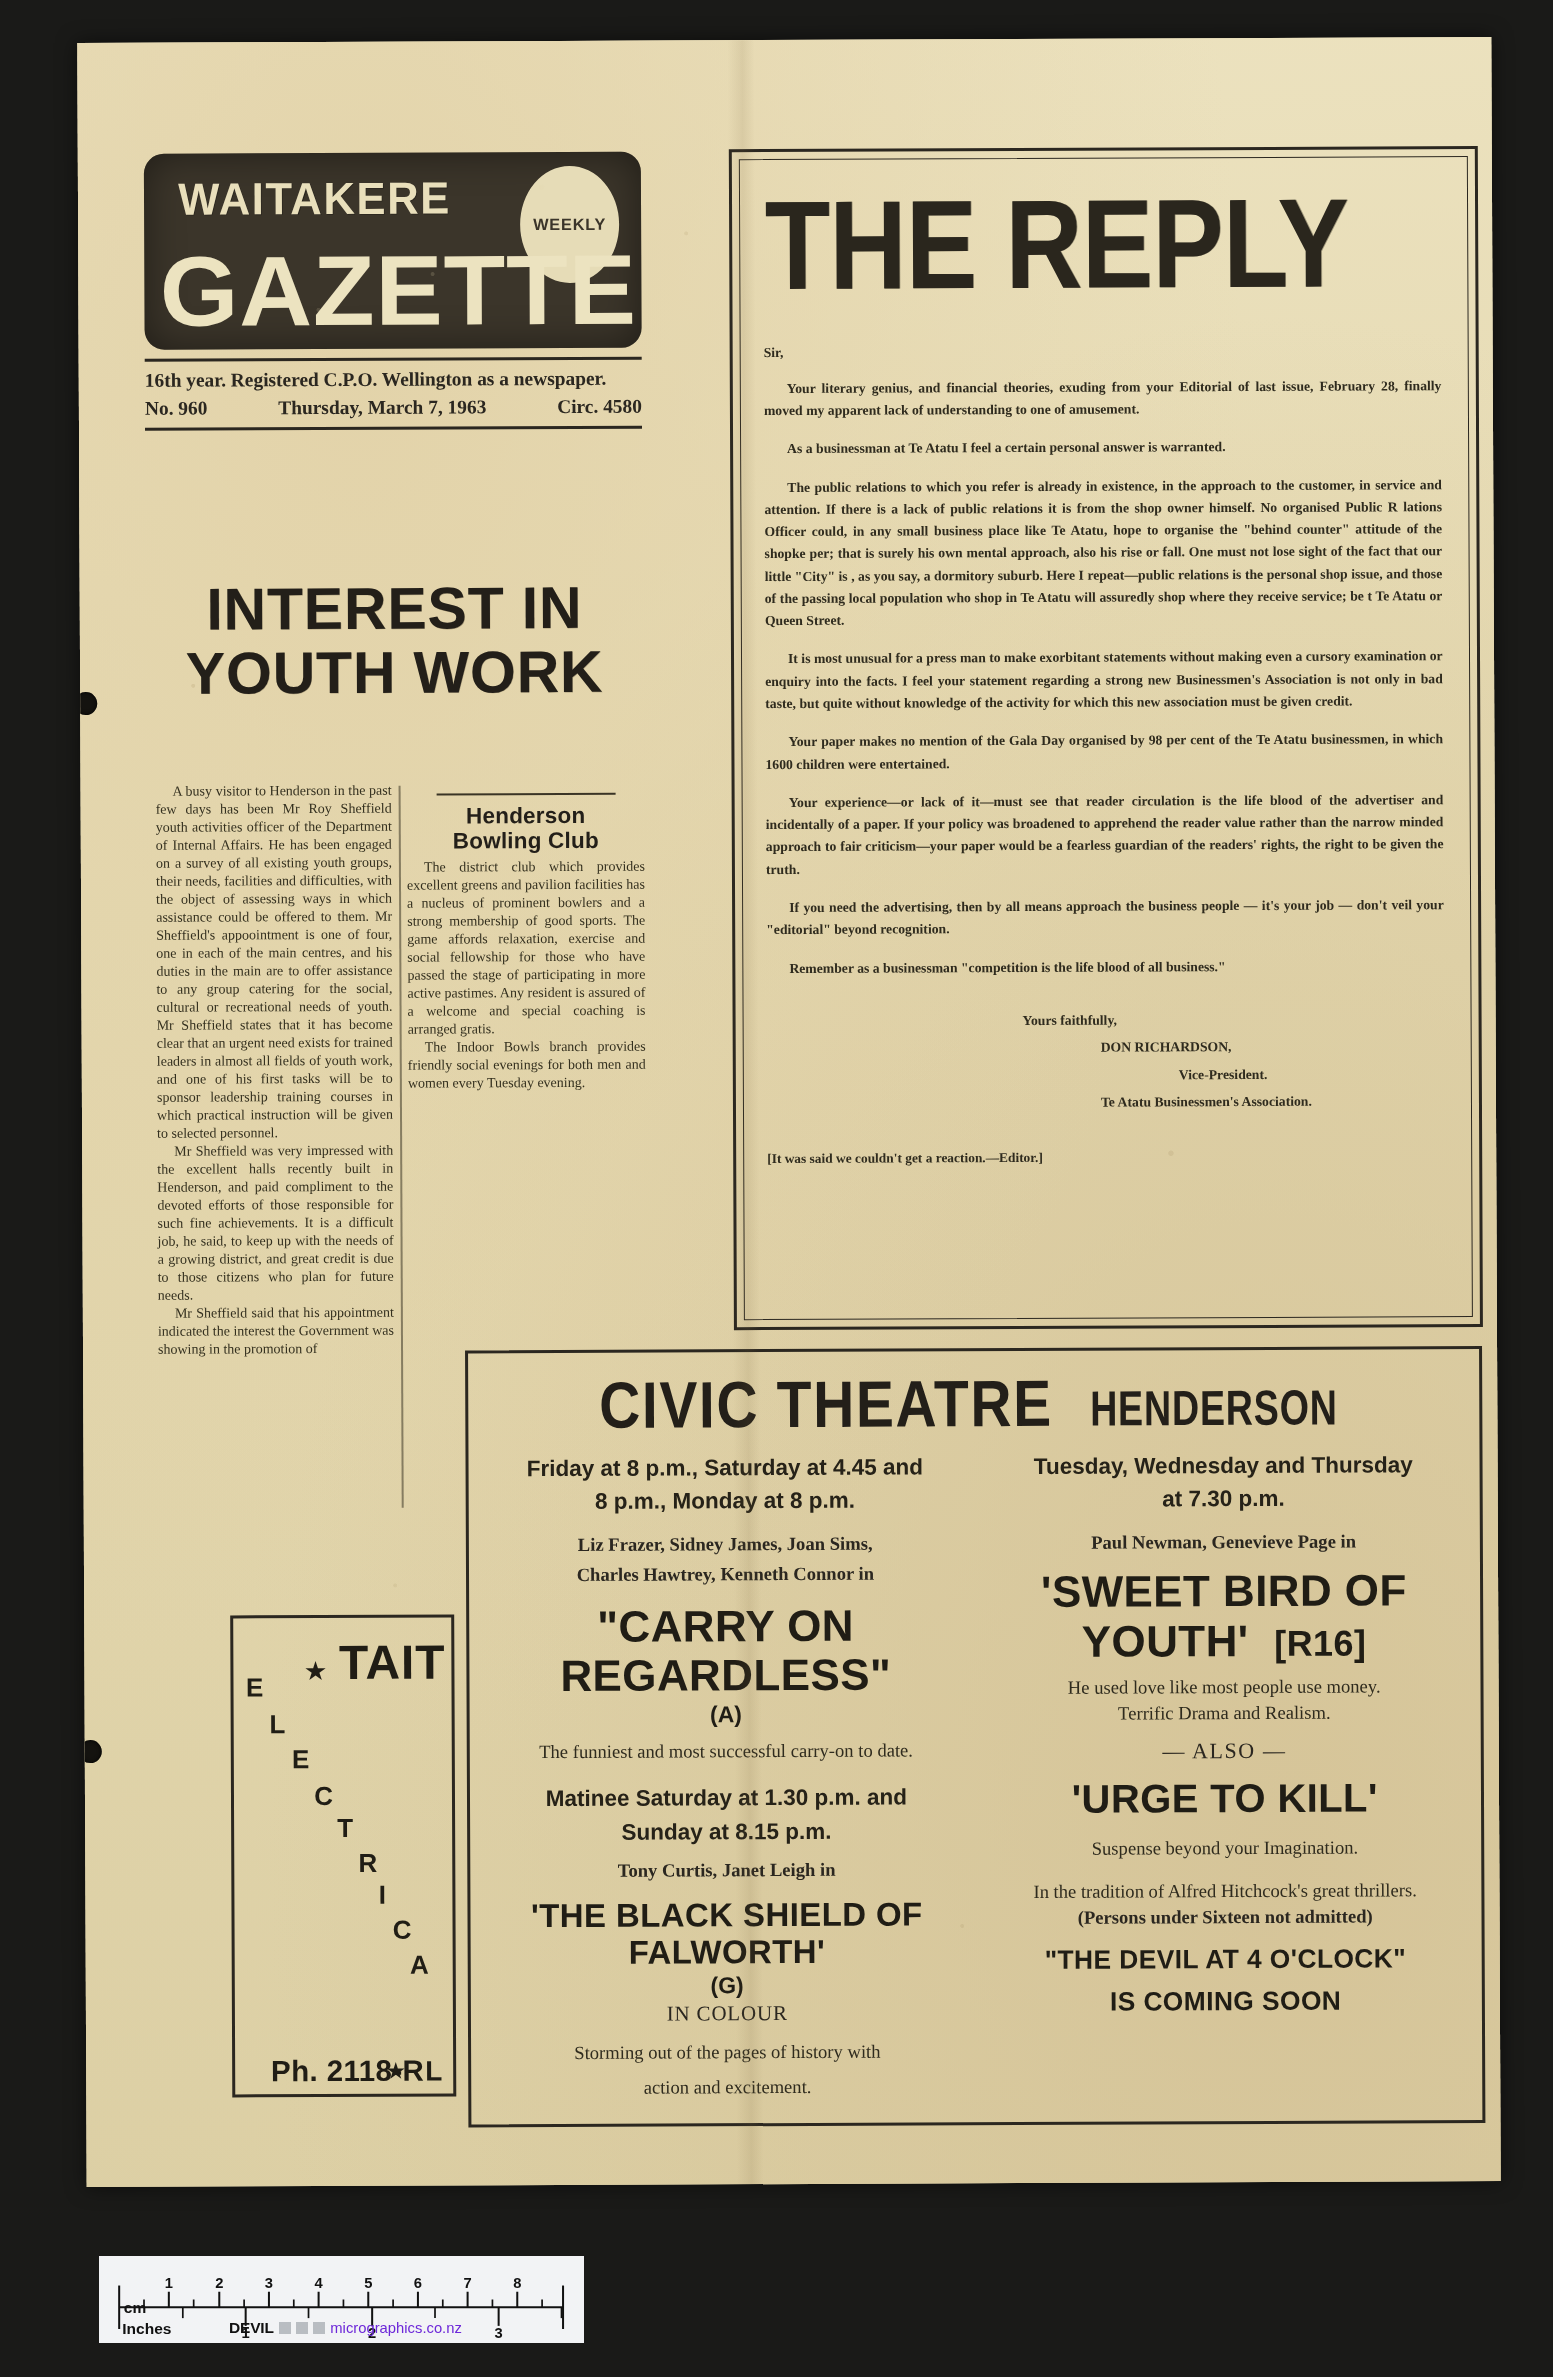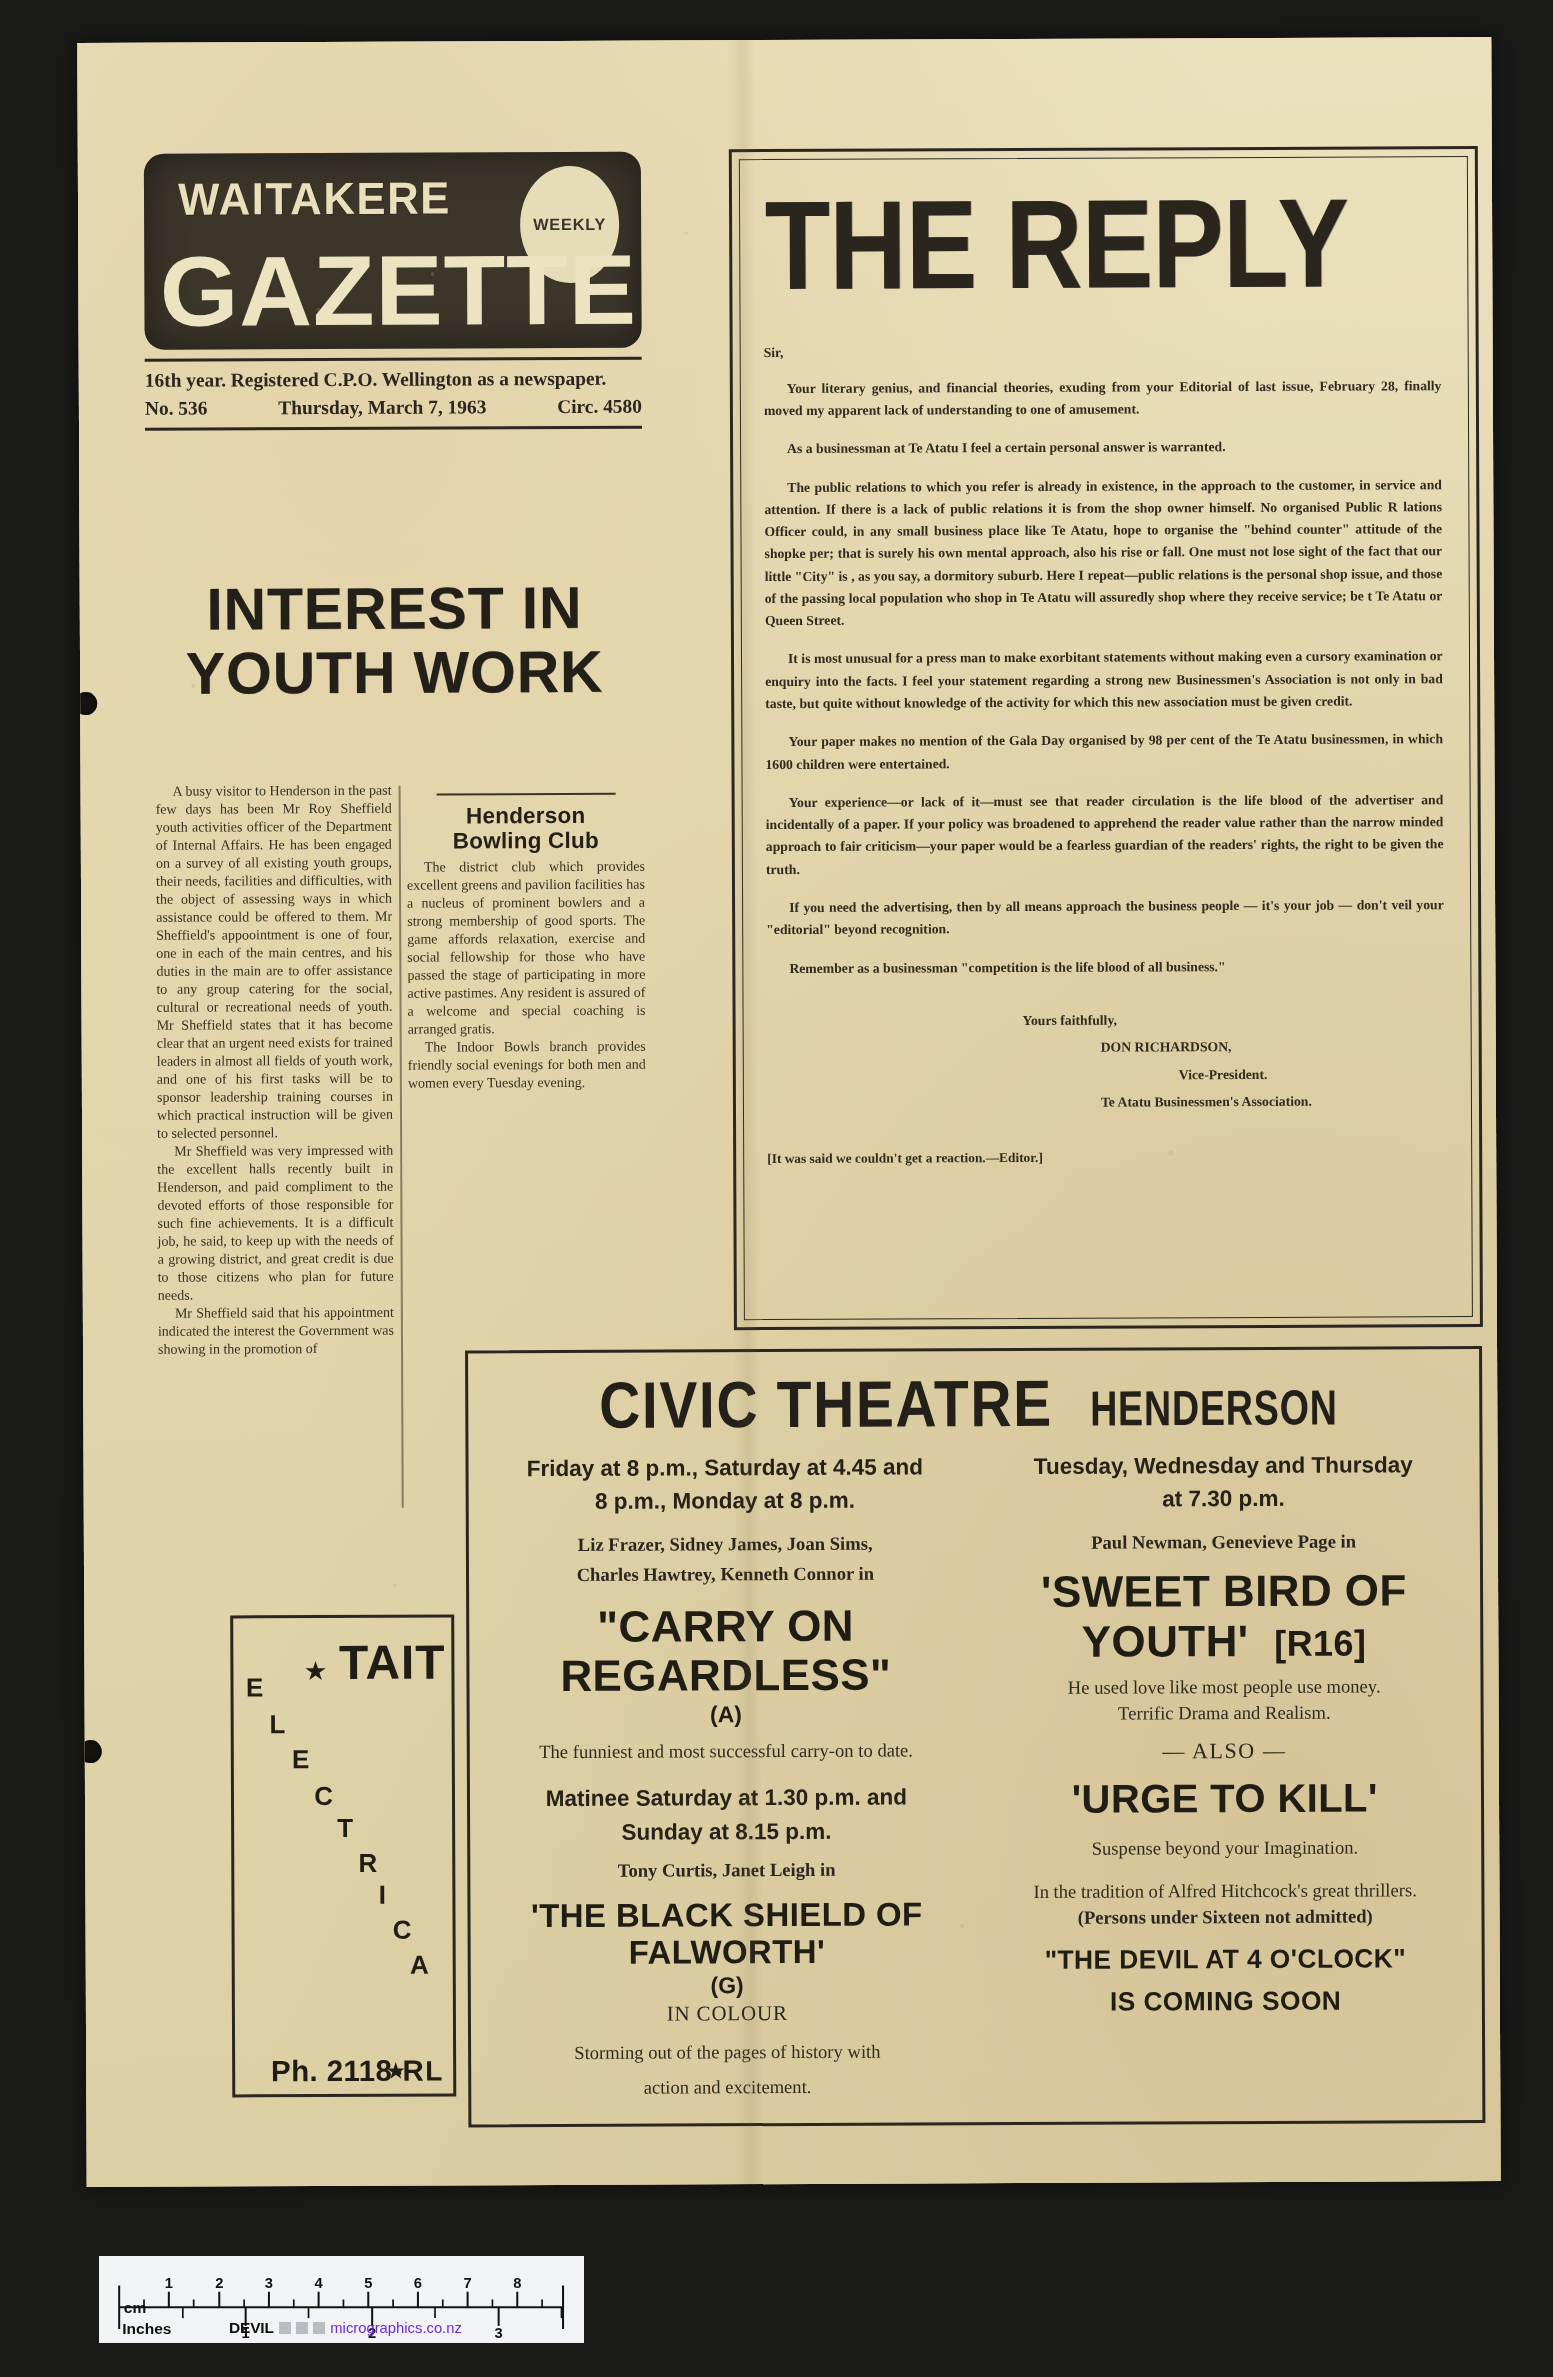--- a/index.html
+++ b/index.html
@@ -442,21 +442,21 @@
       <div id="logo-waitakere">WAITAKERE</div>
       <div id="weekly-oval">
         <span id="weekly-text">WEEKLY</span>
       </div>
       <div id="logo-gazette">GAZETTE</div>
     </div>
     <div id="masthead-rule"></div>
     <div id="masthead-info">
       <div>16th year.  Registered C.P.O. Wellington as a newspaper.</div>
       <div class="line2">
-        <span>No. 536</span>
+        <span>No. 960</span>
         <span>Thursday, March 7, 1963</span>
         <span>Circ.  4580</span>
       </div>
     </div>
     <div id="masthead-rule2"></div>
   </div>
 
   <div id="headline">
     <div>INTEREST IN</div>
     <div>YOUTH WORK</div>

